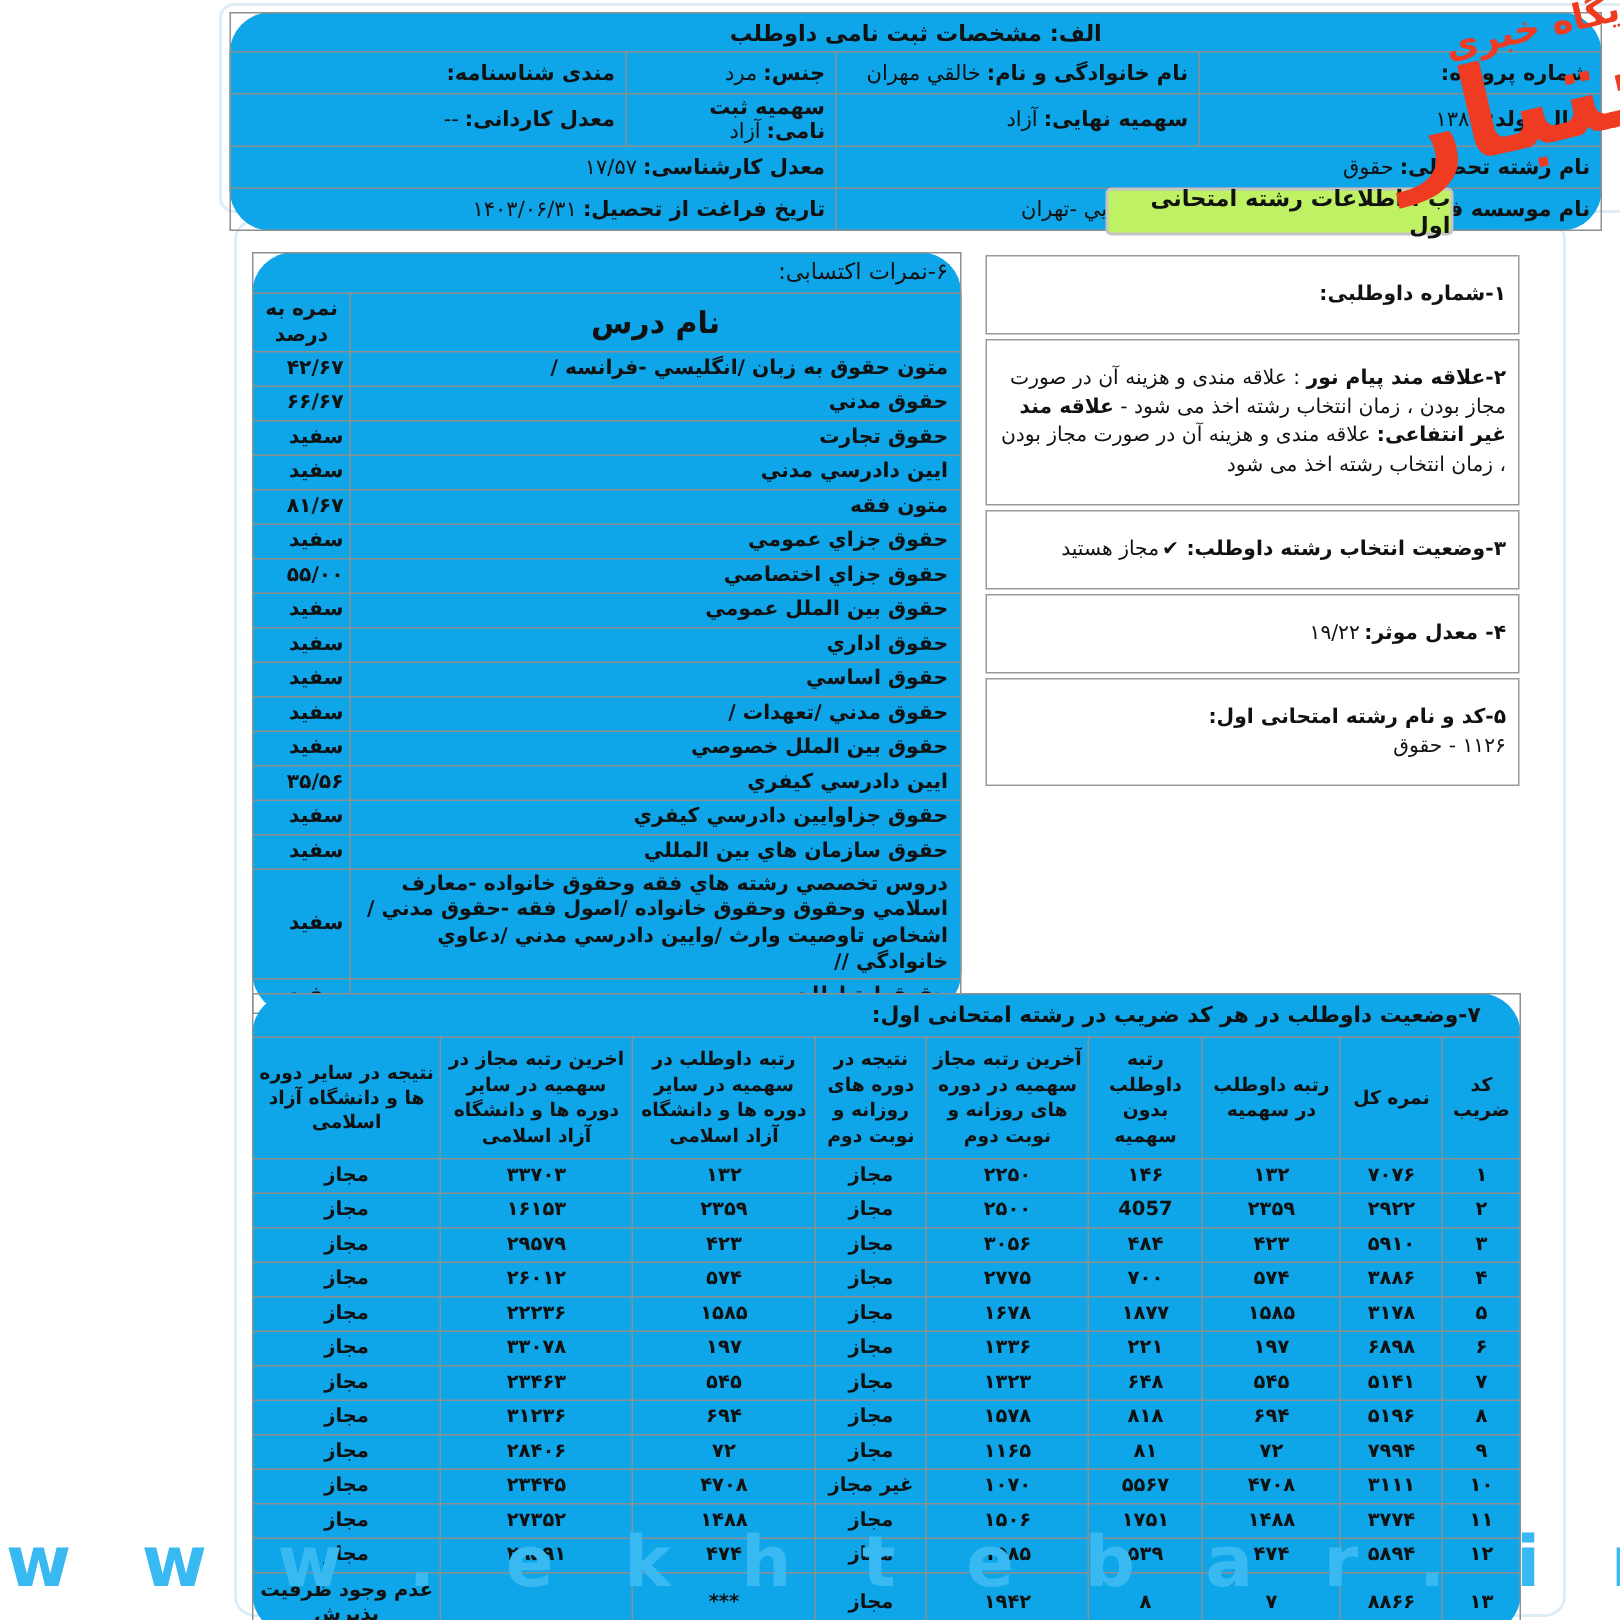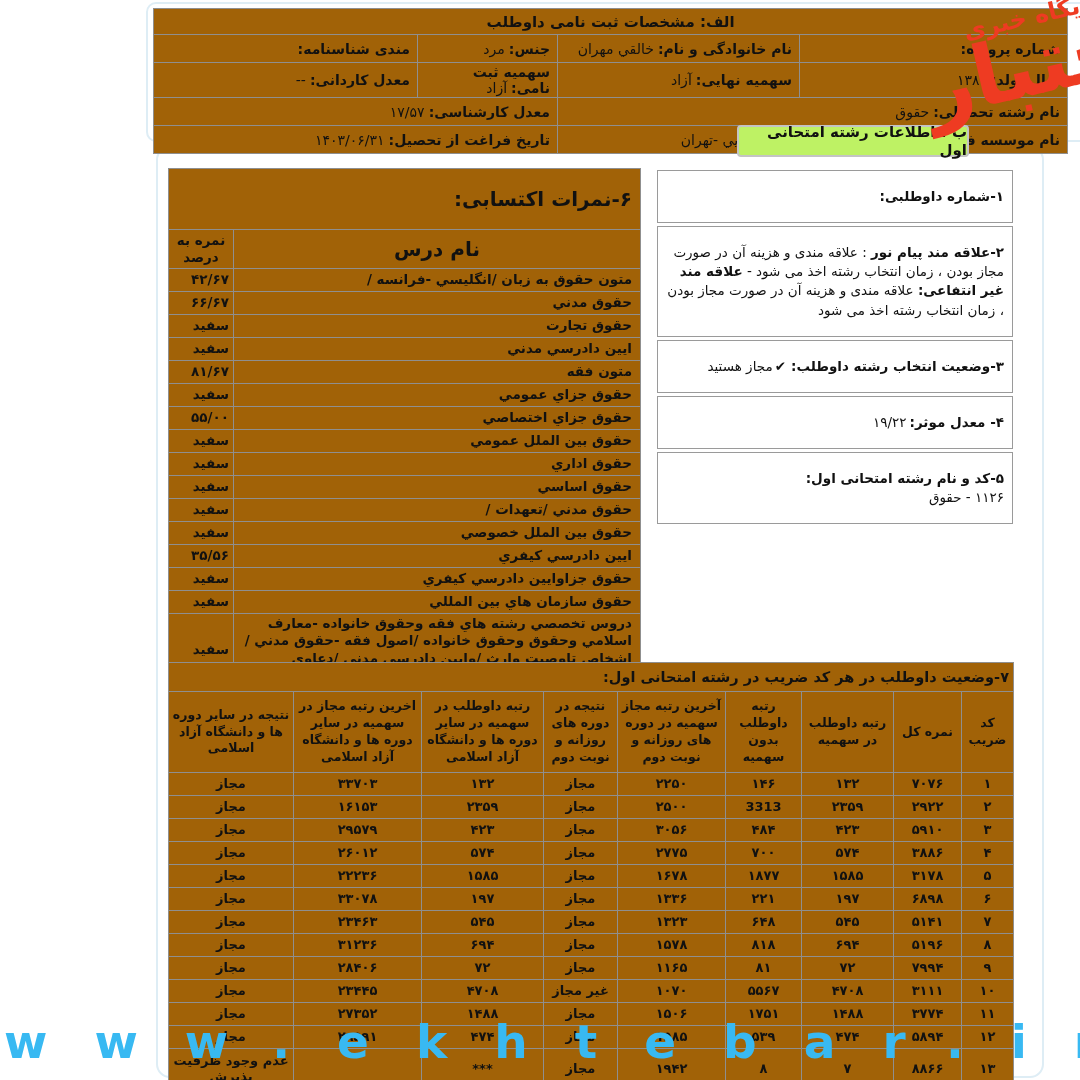--- a/index.html
+++ b/index.html
@@ -7,21 +7,21 @@
     width:1080px;height:1080px;position:relative;overflow:hidden;
     background:#ffffff;color:#111;
     font-family:"DejaVu Sans",sans-serif;
     direction:rtl;
   }
   
   .frame{position:absolute;border:2px solid #deedf5;border-radius:10px;background:transparent;}
   .frame-a{left:146px;top:2px;width:945px;height:136px;}
   .frame-b{left:156px;top:146px;width:884px;height:928px;border-radius:14px;}
 
-  table{border-collapse:collapse;background:#a16207;}
+  table{border-collapse:collapse;background:#0ea5e9;border-radius:28px;}
   td,th{border:1px solid #8f8f8f;color:#111;}
 
   
   .secA{position:absolute;left:153px;top:8px;width:914px;table-layout:fixed;}
   .secA td{padding:1px 7px;font-size:14px;height:25px;vertical-align:middle;}
   .secA .ttl{font-weight:bold;text-align:center;font-size:15px;height:23px;}
   .lbl{font-weight:bold;margin-inline-end:4px;}
   .val{font-weight:normal;}
 
   
@@ -36,29 +36,29 @@
   .info{position:absolute;left:657px;top:170px;width:356px;z-index:1;}
   .info-row{
     border:1px solid #9a9a9a;background:#fff;margin-bottom:3px;
     padding:16px 8px;font-size:13.5px;line-height:1.42;
   }
   .info-row .lbl{margin-inline-end:3px;}
   .check{font-weight:bold;margin:0 2px;}
 
   
   .scores{position:absolute;left:168px;top:168px;width:472px;table-layout:fixed;z-index:1;}
-  .scores .ttl{font-weight:bold;text-align:right;font-size:20px;padding:17px 8px;height:20px;}
+  .scores .ttl{font-weight:normal;text-align:right;font-size:15px;padding:3px 8px;height:20px;}
   .scores th{font-weight:bold;font-size:20px;padding:2px 4px;vertical-align:middle;}
   .scores th.sc-val-h{font-size:13.5px;line-height:1.25;}
   .scores td{font-weight:bold;font-size:13.5px;text-align:right;padding:1px 4px;height:20px;line-height:1.3;}
   .scores td.sc-name{padding:1px 8px;}
 
   
   .coef{position:absolute;left:168px;top:662px;width:845px;table-layout:fixed;z-index:1;}
-  .coef .ttl{font-weight:bold;text-align:right;font-size:14.5px;padding:3px 4px;height:22px;}
+  .coef .ttl{font-weight:bold;text-align:right;font-size:14.5px;padding:3px 26px;height:22px;}
   .coef th{font-weight:bold;font-size:12.5px;line-height:1.35;padding:3px 2px;vertical-align:middle;height:74px;}
   .coef td{font-weight:bold;font-size:13px;text-align:center;height:20px;padding:1px 2px;line-height:1.25;}
   .coef tbody tr:last-child td{height:38px;}
 
   
   .wm-top{
     position:absolute;left:906px;top:2px;width:260px;z-index:6;
     transform:rotate(-13deg);transform-origin:50% 40%;
     color:#ee3b22;text-align:center;pointer-events:none;
   }
@@ -254,21 +254,21 @@
         <td>۲۲۵۰</td>
         <td>مجاز</td>
         <td>۱۳۲</td>
         <td>۳۳۷۰۳</td>
         <td>مجاز</td>
       </tr>
       <tr>
         <td>۲</td>
         <td>۲۹۲۲</td>
         <td>۲۳۵۹</td>
-        <td>3313</td>
+        <td>4057</td>
         <td>۲۵۰۰</td>
         <td>مجاز</td>
         <td>۲۳۵۹</td>
         <td>۱۶۱۵۳</td>
         <td>مجاز</td>
       </tr>
       <tr>
         <td>۳</td>
         <td>۵۹۱۰</td>
         <td>۴۲۳</td>

